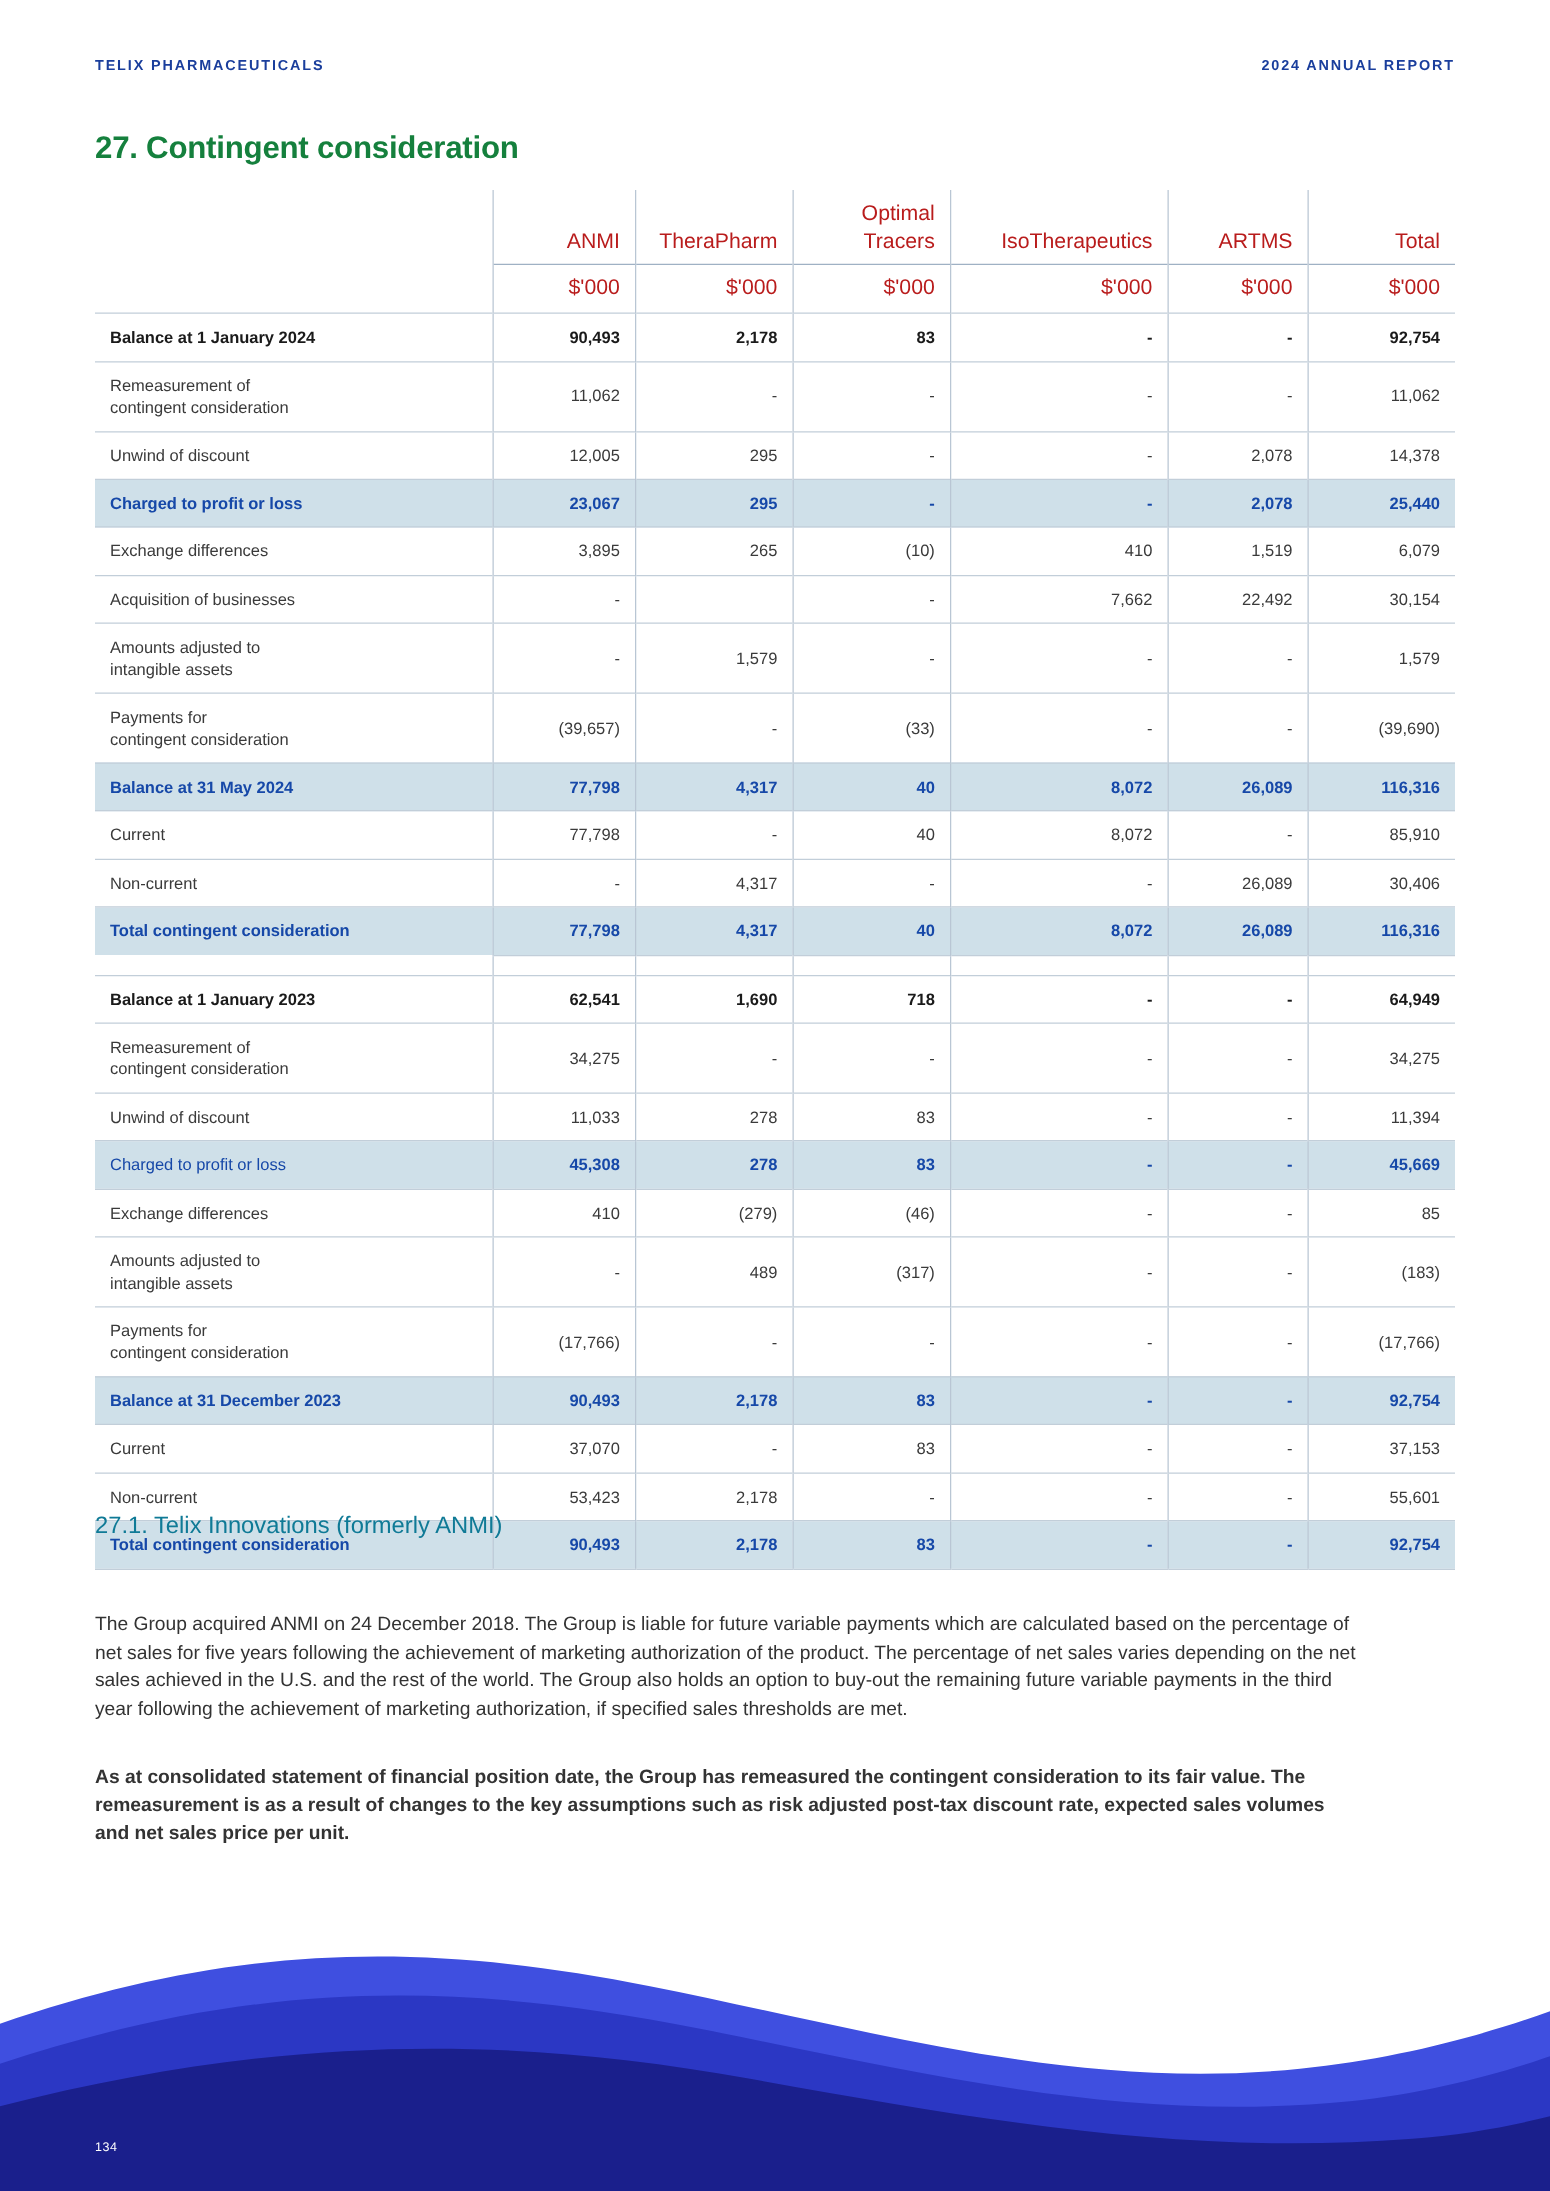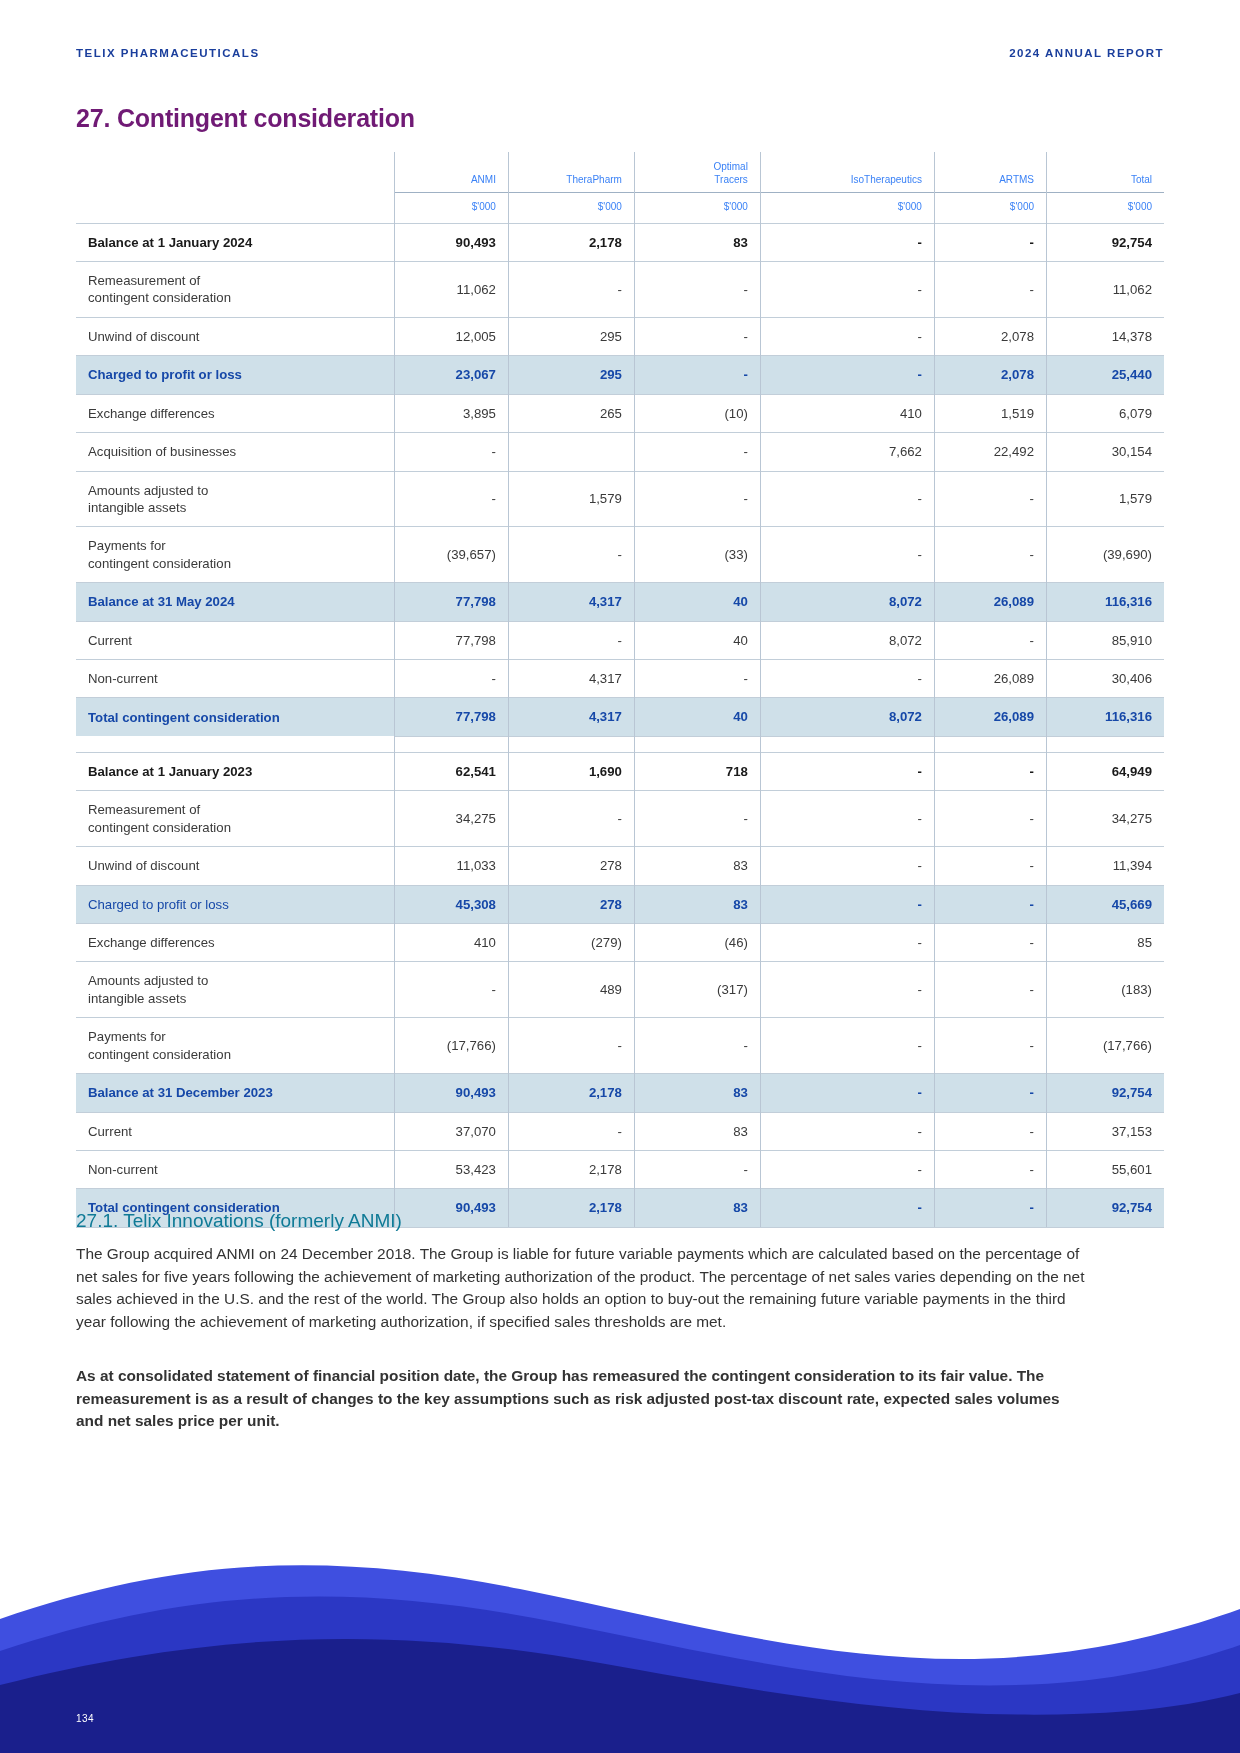--- a/index.html
+++ b/index.html
@@ -22,21 +22,21 @@
     position:absolute;
     left:76px; top:47px; width:1088px;
     display:flex; justify-content:space-between; align-items:baseline;
     font-size:11.5px; letter-spacing:1.5px; font-weight:600;
     color:#1a3e9c;
   }
 
   
   .sect-title {
     position:absolute; left:76px; top:104px;
-    font-size:25px; font-weight:bold; color:#701a75;
+    font-size:25px; font-weight:bold; color:#15803d;
     letter-spacing:-0.2px;
   }
 
   
   .tbl-wrap { position:absolute; left:76px; top:152px; width:1088px; }
   table.cc { border-collapse:collapse; width:1088px; table-layout:fixed; font-size:13.2px; }
   table.cc col.lbl   { width:298px; }
   table.cc col.c1    { width:107px; }
   table.cc col.c2    { width:118px; }
   table.cc col.c3    { width:118px; }
@@ -50,21 +50,21 @@
     line-height:1.32;
     font-weight:normal;
   }
   td.lbl, th.lbl { text-align:left; padding-left:12px; }
   td.num, th.num { text-align:right; }
 
   
   .vsep { border-left:1px solid #b9c6d4; }
 
   
-  thead th { color:#3b82f6; font-weight:bold; font-size:10px; }
+  thead th { color:#b91c1c; font-weight:bold; font-size:17px; }
   tr.hdr-names th { vertical-align:bottom; padding-bottom:6px; padding-top:8px; }
   tr.hdr-units th { border-top:1px solid #9fb1c4; padding-top:7px; padding-bottom:9px;margin-left:13px; }
   tr.hdr-units th.lbl { border-top:none; }
   tr.hdr-names th.lbl { border:none; }
 
   
   tbody tr.d td { border-top:1px solid #c2ced9; }
   tbody tr.d td.lbl { color:#3a3a3a; }
   tbody tr.d td.num { color:#3a3a3a; }
 
@@ -79,21 +79,21 @@
 
   .two-line { display:block; }
 
   
   .sub-h {
     position:absolute; left:76px; top:1210px;
     font-size:19px; color:#0f7a96; font-weight:normal;
   }
   .para {
     position:absolute; left:76px; width:1010px;
-    font-size:15.4px; line-height:1.47; color:#333333;
+    font-size:15.4px; line-height:1.47; color:#333333;margin-top:46px;
   }
   .p1 { top:1243px; }
   .p2 { top:1365px;font-weight:bold; }
   .p3 { top:1460px; }
 
   
   .wave { position:absolute; left:0; bottom:0; width:1240px; height:230px; }
   .folio {
     position:absolute; left:76px; bottom:29px;
     font-size:10px; color:#ffffff; letter-spacing:0.4px;

